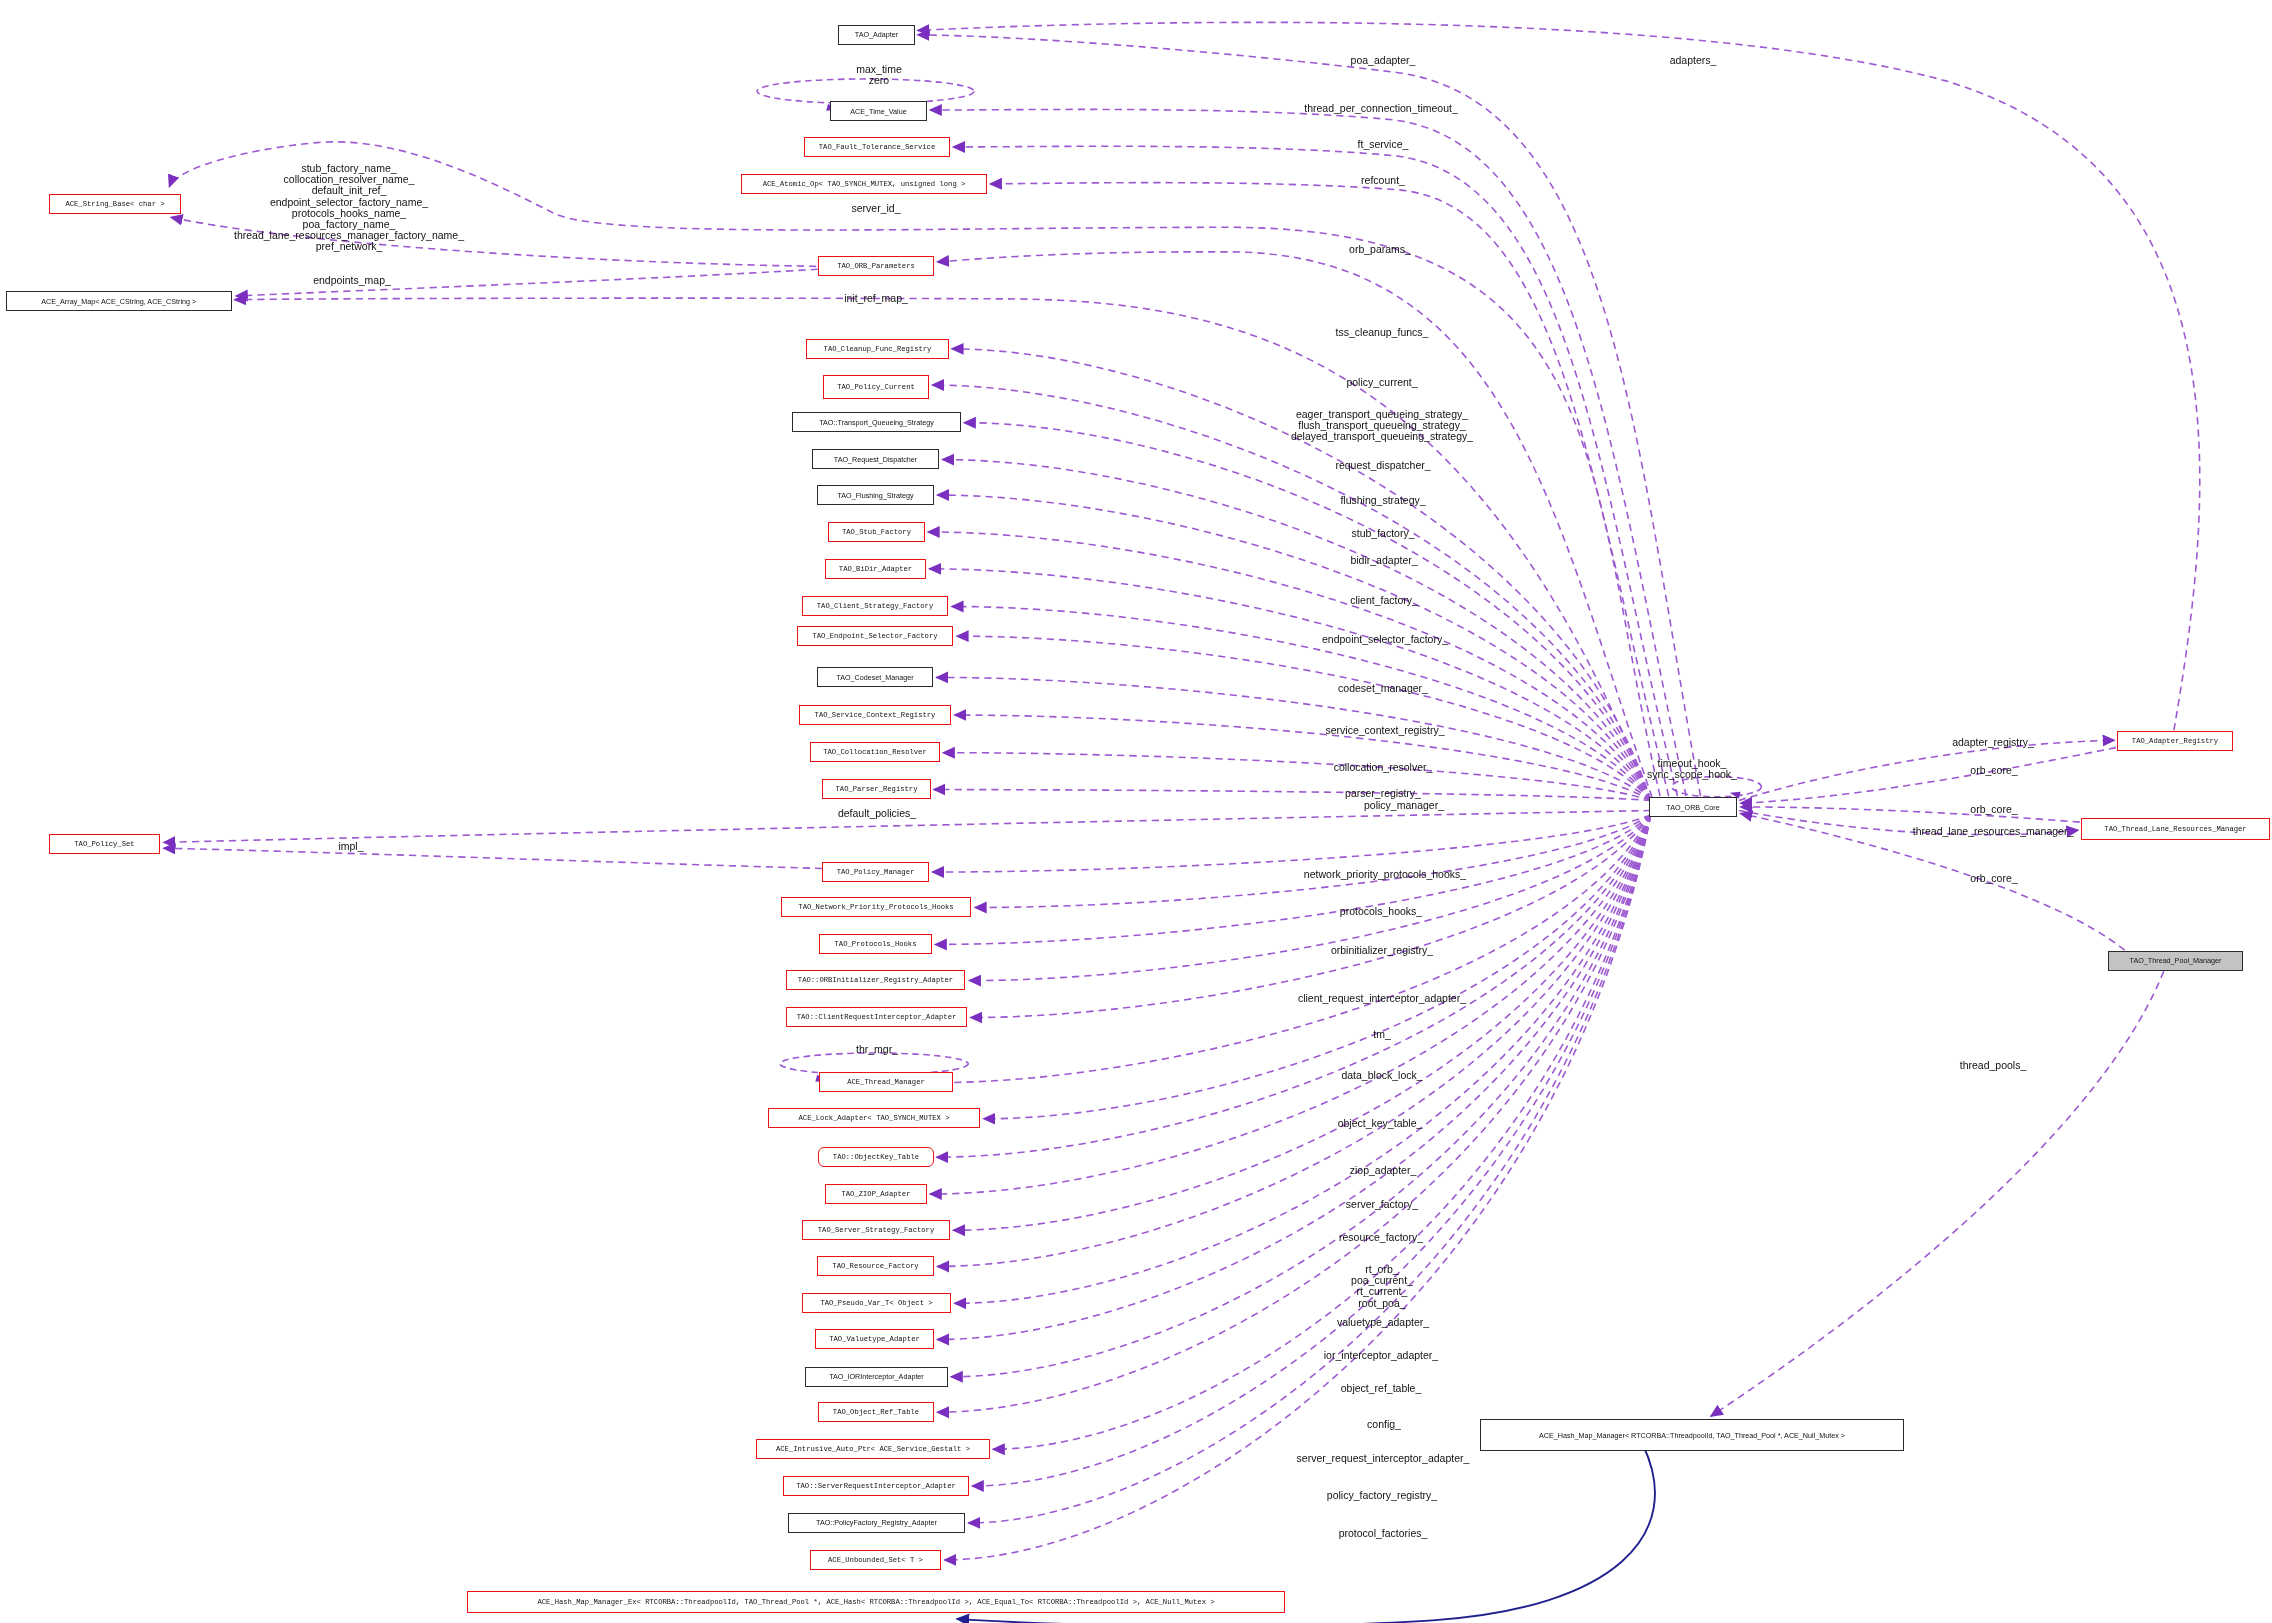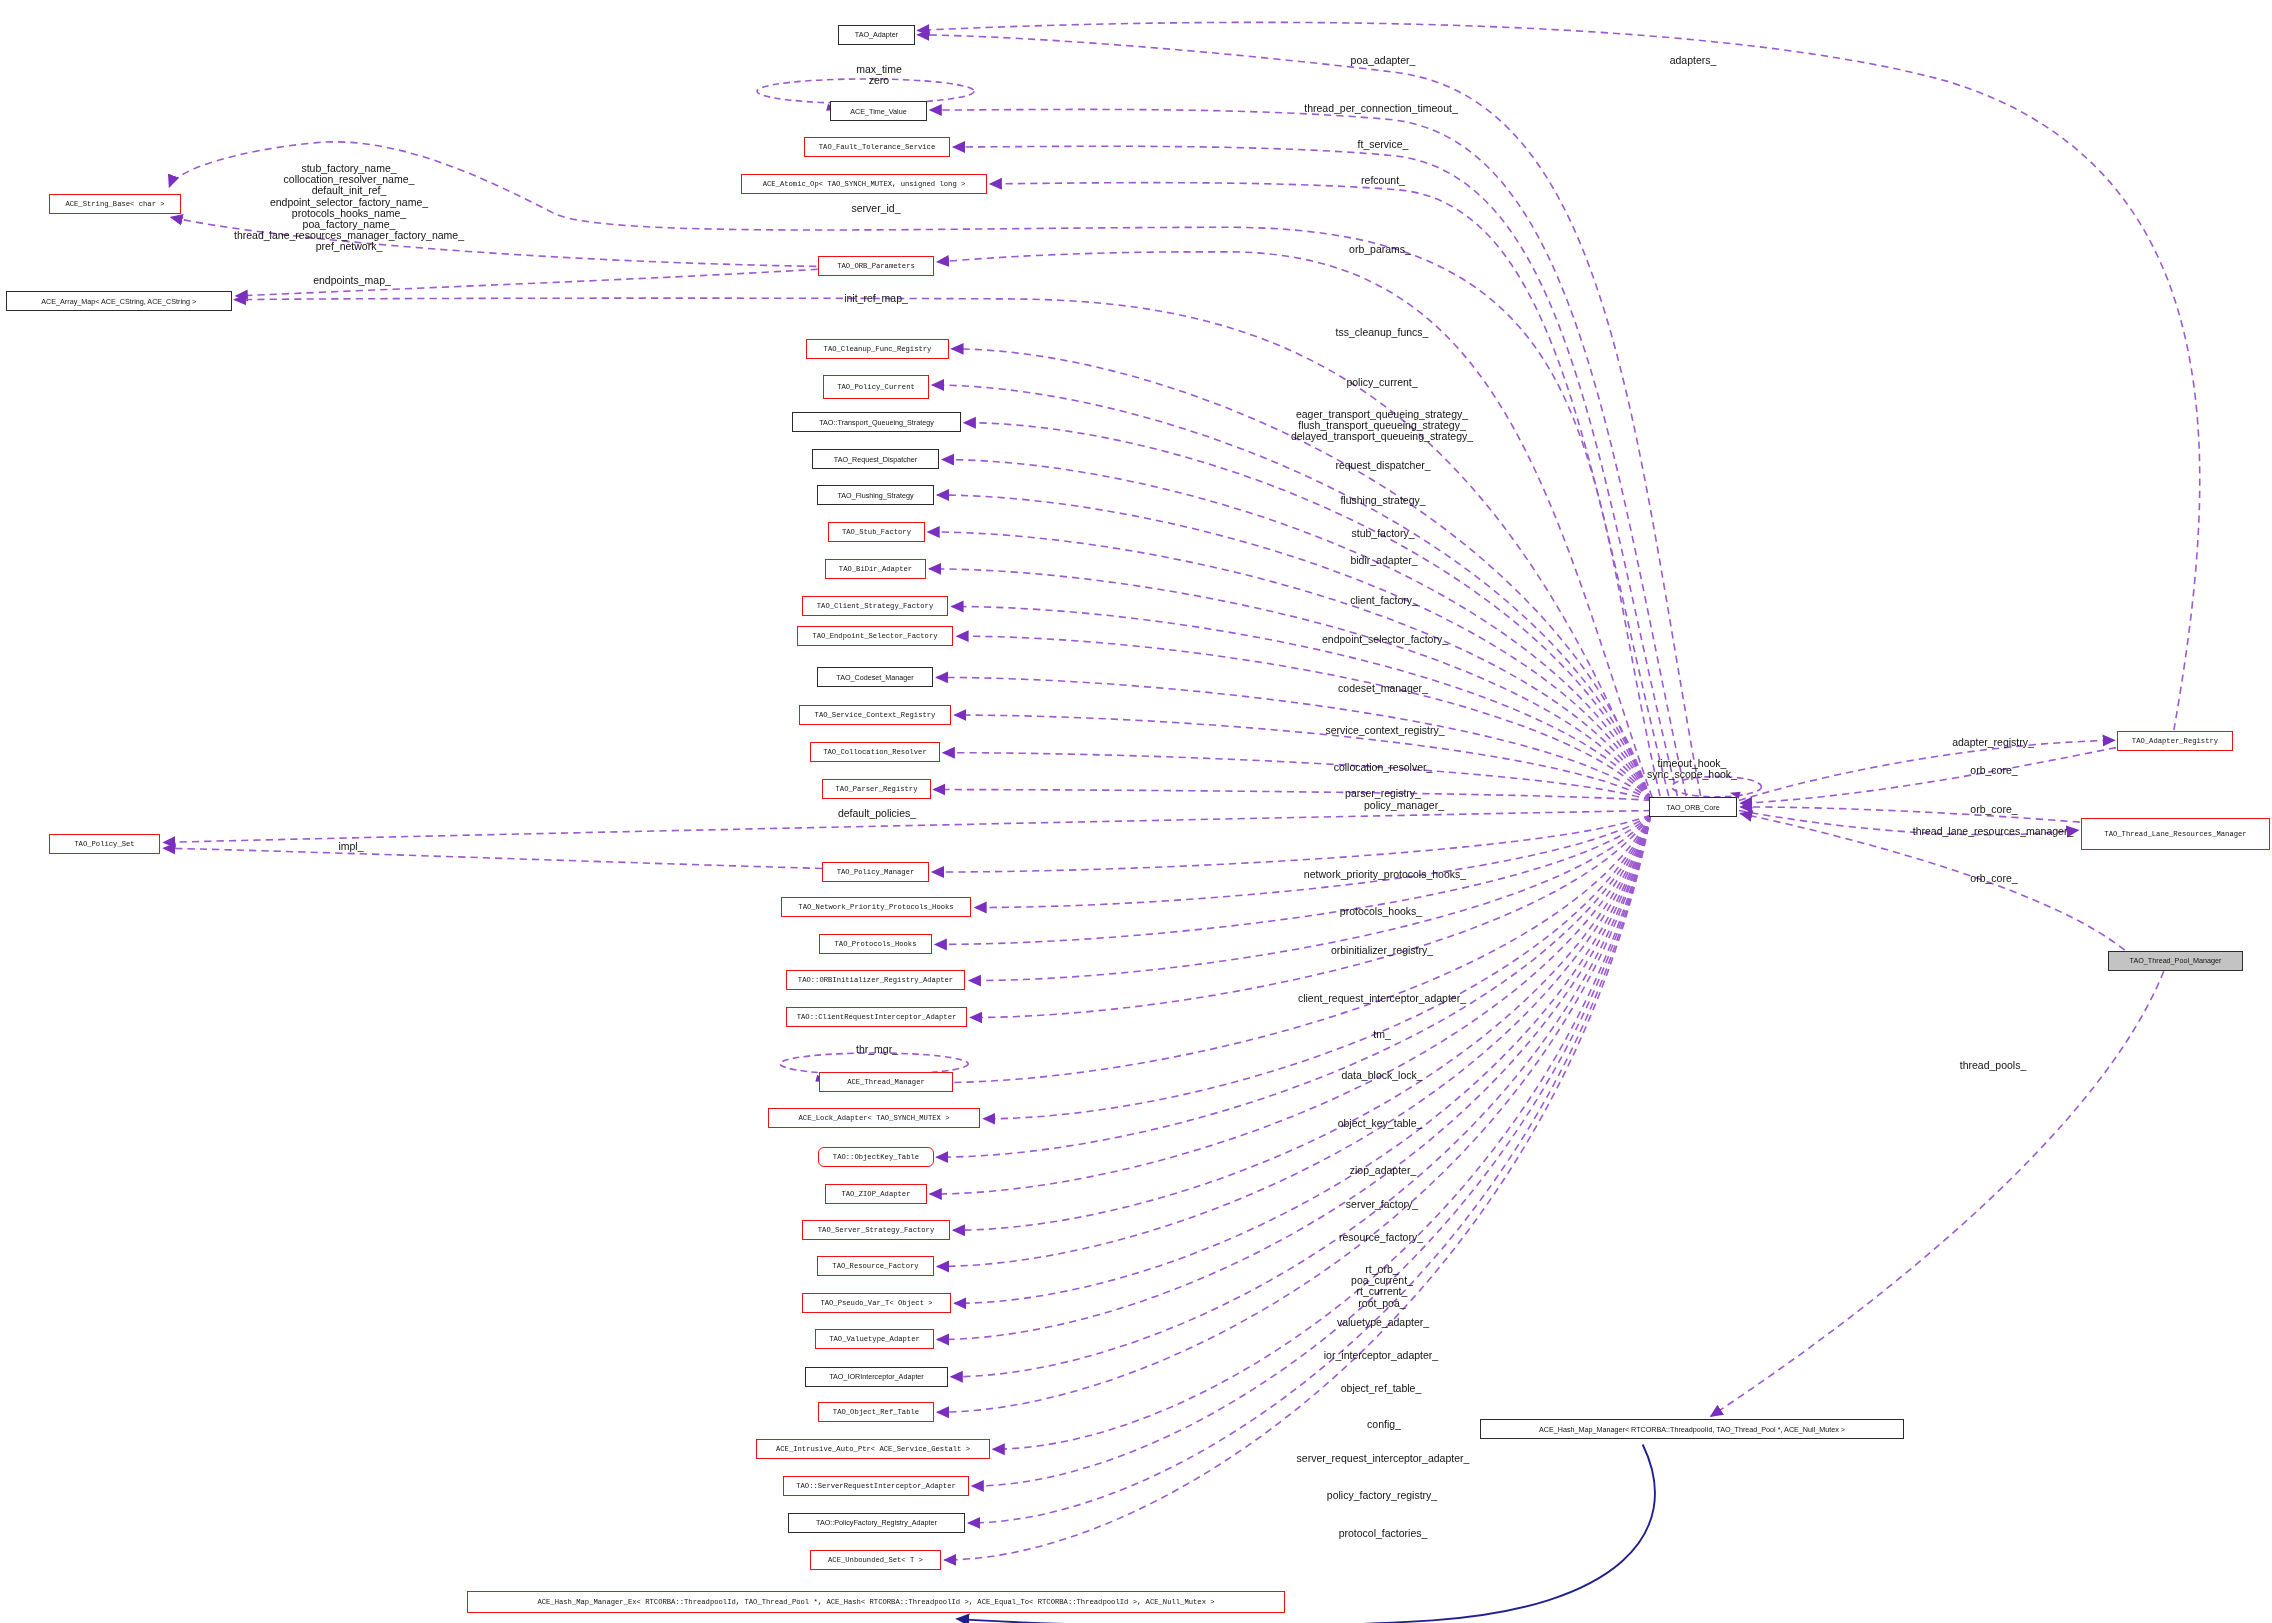--- a/index.html
+++ b/index.html
@@ -199,18 +199,18 @@
       <div class="node red" style="left: 815px; top: 1329px; width: 119px; height: 20px; font-size: 7.2px;">TAO_Valuetype_Adapter</div>
       <div class="node black" style="left: 805px; top: 1367px; width: 143px; height: 19.5px; font-size: 7.2px;">TAO_IORInterceptor_Adapter</div>
       <div class="node red" style="left: 818px; top: 1402px; width: 116px; height: 19.5px; font-size: 7.2px;">TAO_Object_Ref_Table</div>
       <div class="node red" style="left: 756px; top: 1439px; width: 234px; height: 19.5px; font-size: 7.2px;">ACE_Intrusive_Auto_Ptr&lt; ACE_Service_Gestalt &gt;</div>
       <div class="node red" style="left: 783px; top: 1476px; width: 186px; height: 19.5px; font-size: 7.2px;">TAO::ServerRequestInterceptor_Adapter</div>
       <div class="node black" style="left: 788px; top: 1513px; width: 177px; height: 19.5px; font-size: 7.2px;">TAO::PolicyFactory_Registry_Adapter</div>
       <div class="node red" style="left: 810px; top: 1550px; width: 131px; height: 19.5px; font-size: 7.2px;">ACE_Unbounded_Set&lt; T &gt;</div>
       <div class="node red" style="left: 467px; top: 1591px; width: 818px; height: 22.4px; font-size: 7.2px;">ACE_Hash_Map_Manager_Ex&lt; RTCORBA::ThreadpoolId, TAO_Thread_Pool *, ACE_Hash&lt; RTCORBA::ThreadpoolId &gt;, ACE_Equal_To&lt; RTCORBA::ThreadpoolId &gt;, ACE_Null_Mutex &gt;</div>
       <div class="node black" style="left: 1649px; top: 797px; width: 88px; height: 20px; font-size: 7.2px;">TAO_ORB_Core</div>
       <div class="node red" style="left: 2117px; top: 731px; width: 116px; height: 19.5px; font-size: 7.2px;">TAO_Adapter_Registry</div>
-      <div class="node red" style="left: 2081px; top: 818px; width: 189px; height: 32px; font-size: 7.2px;">TAO_Thread_Lane_Resources_Manager</div>
+      <div class="node red" style="left: 2081px; top: 818px; width: 189px; height: 22px; font-size: 7.2px;">TAO_Thread_Lane_Resources_Manager</div>
       <div class="node focus" style="left: 2108px; top: 951px; width: 135px; height: 19.5px; font-size: 7.2px;">TAO_Thread_Pool_Manager</div>
-      <div class="node black" style="left: 1480px; top: 1419px; width: 424px; height: 20px; font-size: 7.2px;">ACE_Hash_Map_Manager&lt; RTCORBA::ThreadpoolId, TAO_Thread_Pool *, ACE_Null_Mutex &gt;</div>
+      <div class="node black" style="left: 1480px; top: 1419px; width: 424px; height: 32px; font-size: 7.2px;">ACE_Hash_Map_Manager&lt; RTCORBA::ThreadpoolId, TAO_Thread_Pool *, ACE_Null_Mutex &gt;</div>
     </div>
 </div>
 
 
 </body></html>

